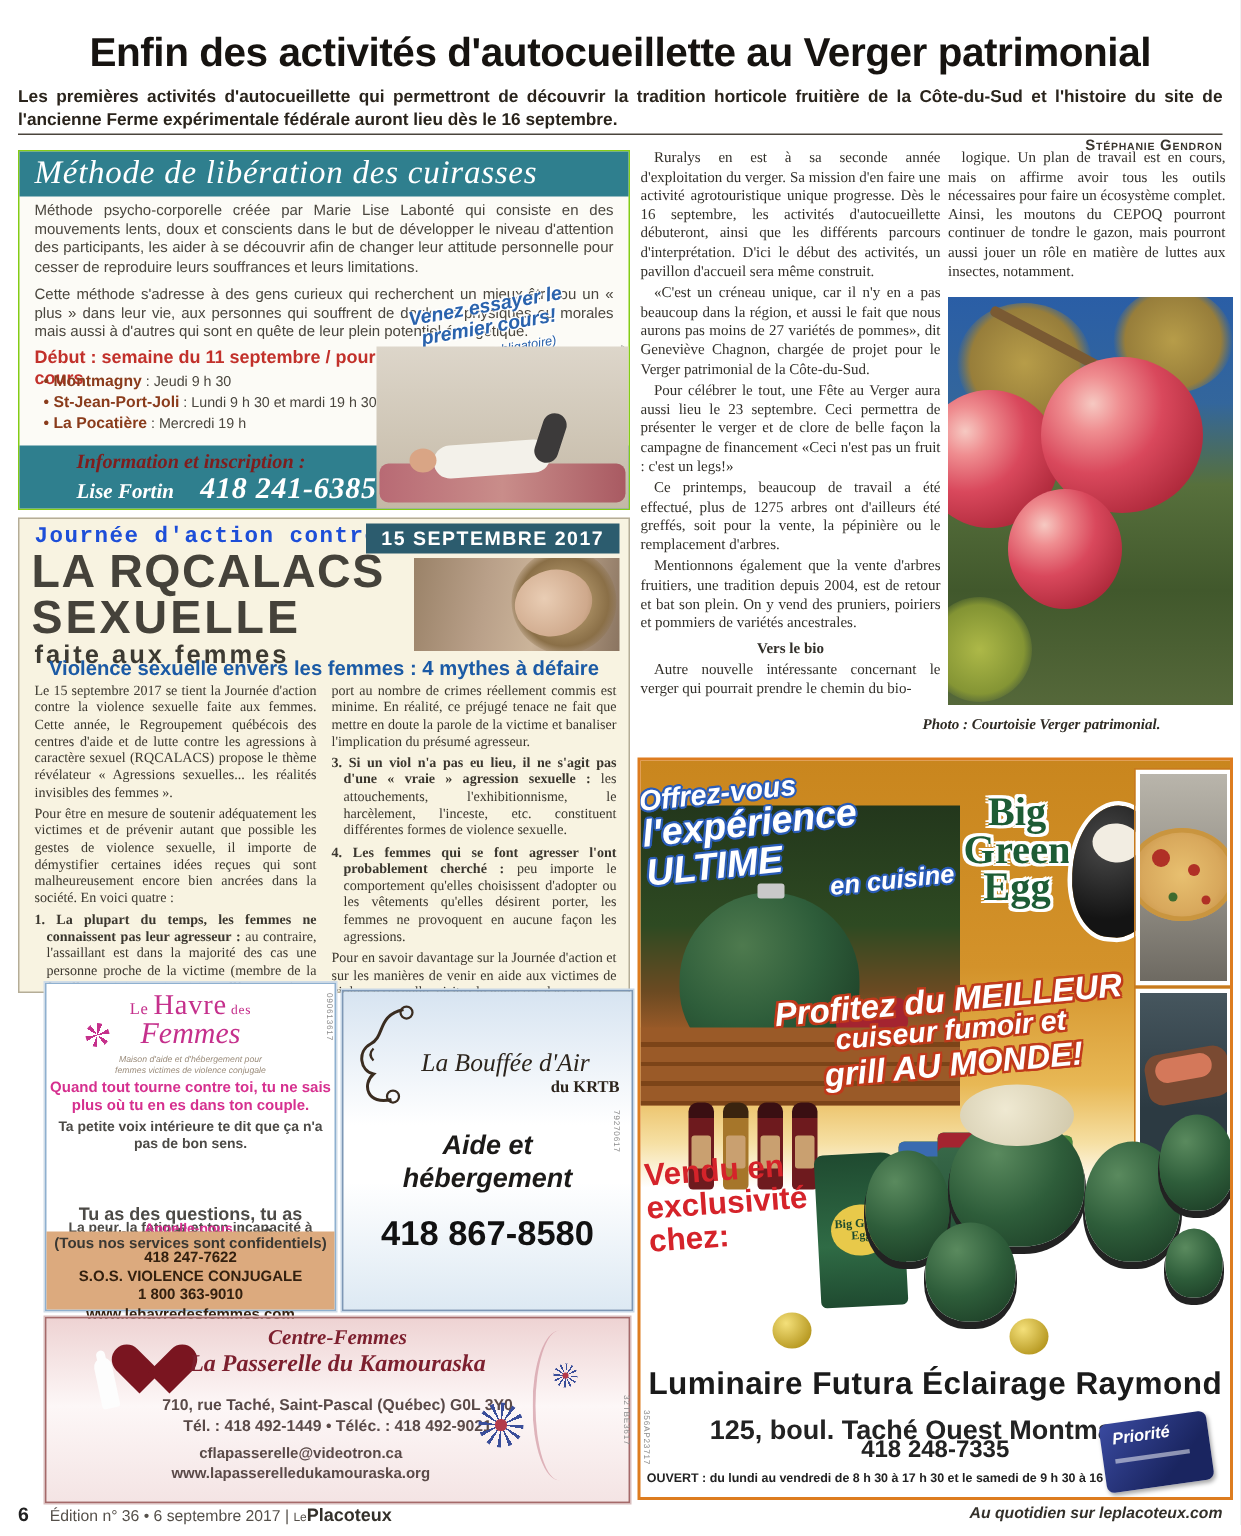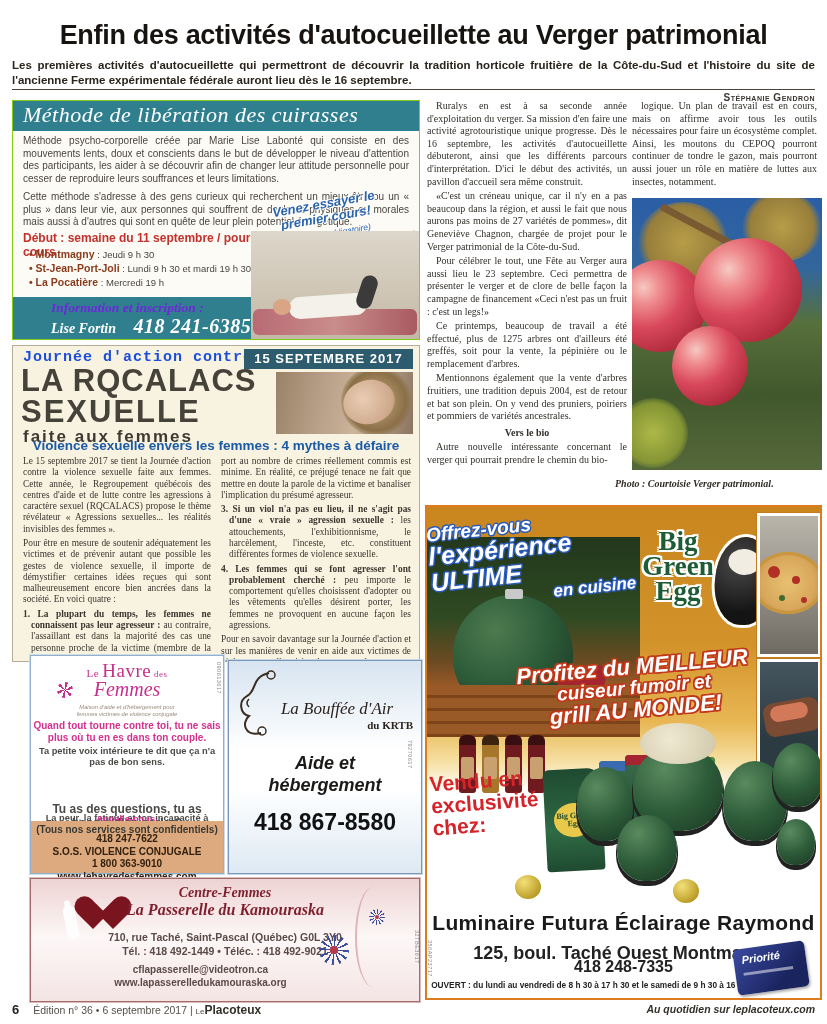--- a/index.html
+++ b/index.html
@@ -44,21 +44,21 @@
   .methode-promo small{font-size:8.5px;font-weight:normal;}
   .methode-photo{right:0;bottom:0;width:168px;height:108px;z-index:3;
     background:linear-gradient(180deg,#ddd6ca 0%,#cfc6b6 55%,#c4b8a6 100%);overflow:hidden;}
   .mat{position:absolute;left:2px;bottom:4px;width:164px;height:26px;border-radius:6px;
     background:linear-gradient(90deg,#b86a74,#c98d8a 50%,#a95a62);}
   .torso{position:absolute;left:38px;bottom:22px;width:78px;height:22px;border-radius:12px;background:#f3f1ea;transform:rotate(-4deg);}
   .head-sk{position:absolute;left:22px;bottom:24px;width:18px;height:16px;border-radius:50%;background:#d9a585;}
   .knee{position:absolute;left:108px;bottom:30px;width:16px;height:34px;border-radius:8px;background:#3c3a3a;transform:rotate(18deg);}
   .methode-footer{left:0;top:196px;width:406px;height:42px;background:#2f7f8e;color:#fff;
     font-family:"Liberation Serif",serif;font-style:italic;}
-  .methode-info1{left:38px;top:199px;font-weight:bold;font-style:italic;font-size:13.5px;color:#6d28d9;}
+  .methode-info1{left:38px;top:199px;font-weight:bold;font-style:italic;font-size:13.5px;color:#7f1d1d;}
   .methode-info2{left:38px;top:214px;font-weight:bold;font-style:italic;font-size:14px;color:#fff;}
   .methode-phone{font-size:20px;letter-spacing:.5px;margin-left:14px;}
   
   .violence{left:12px;top:345px;width:406px;height:315px;background:#f8f3e1;border:1px solid #b5ad97;overflow:hidden;}
   .v-kicker{left:10px;top:3px;font-family:Liberation Mono, monospace;font-weight:bold;font-size:15px;color:#1d4ed8;letter-spacing:1px;}
   .v-title1{left:8px;top:19px;font-family:"Liberation Sans",sans-serif;font-weight:bold;font-size:31px;line-height:1;color:#45423a;letter-spacing:1px;}
   .v-title2{left:8px;top:50px;font-family:"Liberation Sans",sans-serif;font-weight:bold;font-size:31px;line-height:1;color:#45423a;letter-spacing:2px;}
   .v-title3{left:10px;top:81px;font-family:"Liberation Sans",sans-serif;font-weight:bold;font-size:17px;color:#3d3a32;letter-spacing:2px;}
   .v-banner{left:231px;top:3px;width:169px;height:20px;background:#2c5c6e;color:#fff;text-align:center;
     font-family:"Liberation Sans",sans-serif;font-weight:bold;font-size:13px;letter-spacing:1px;line-height:20px;}

